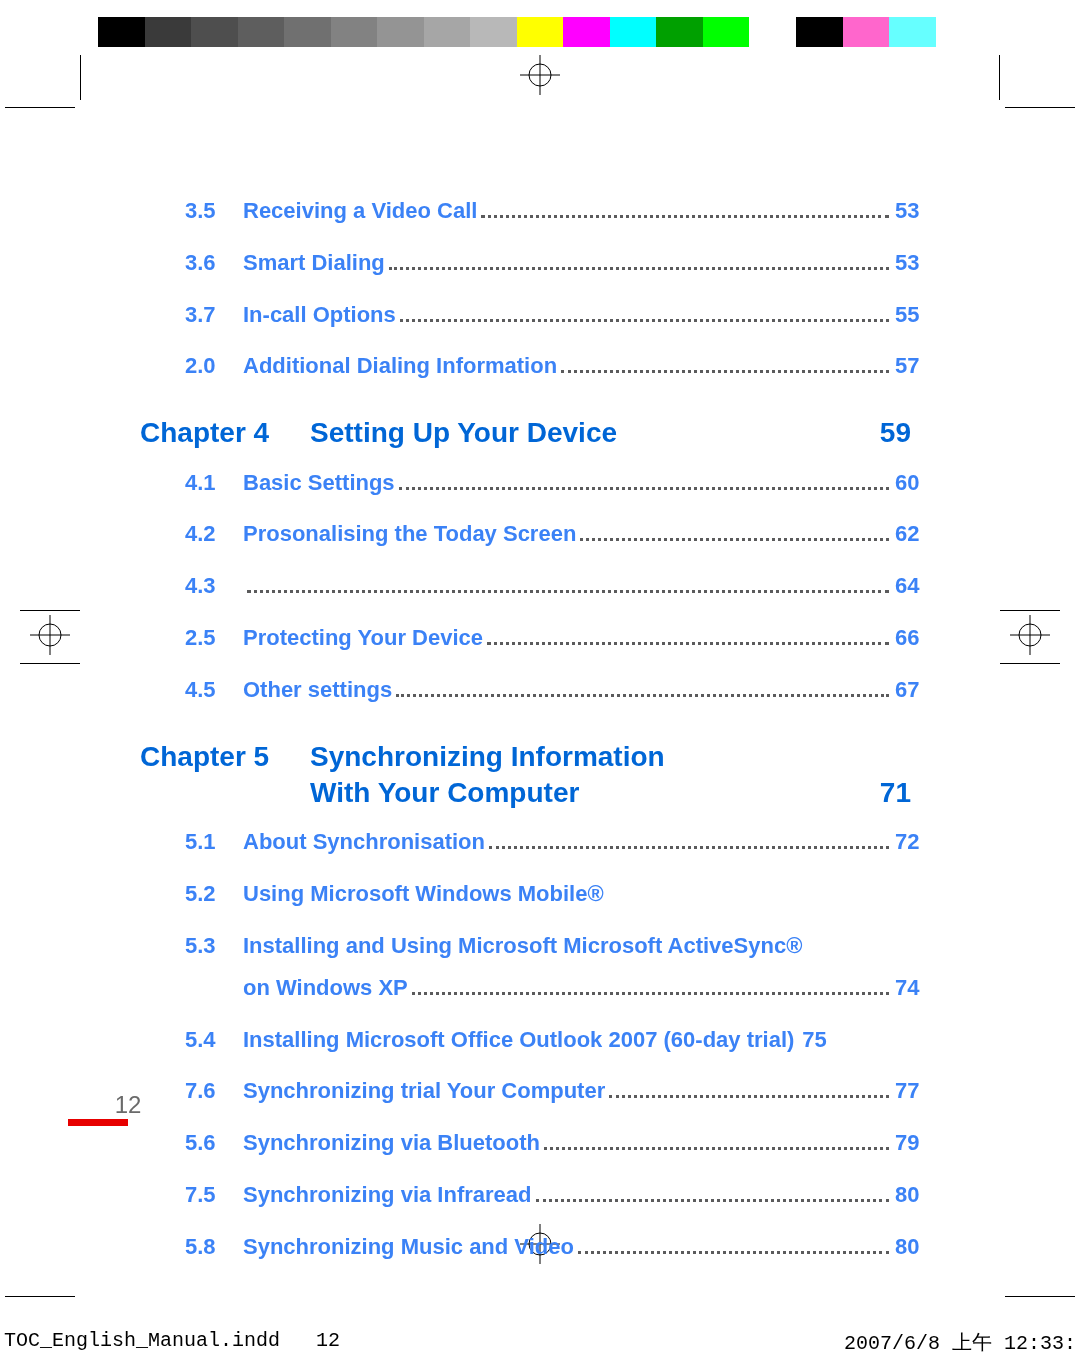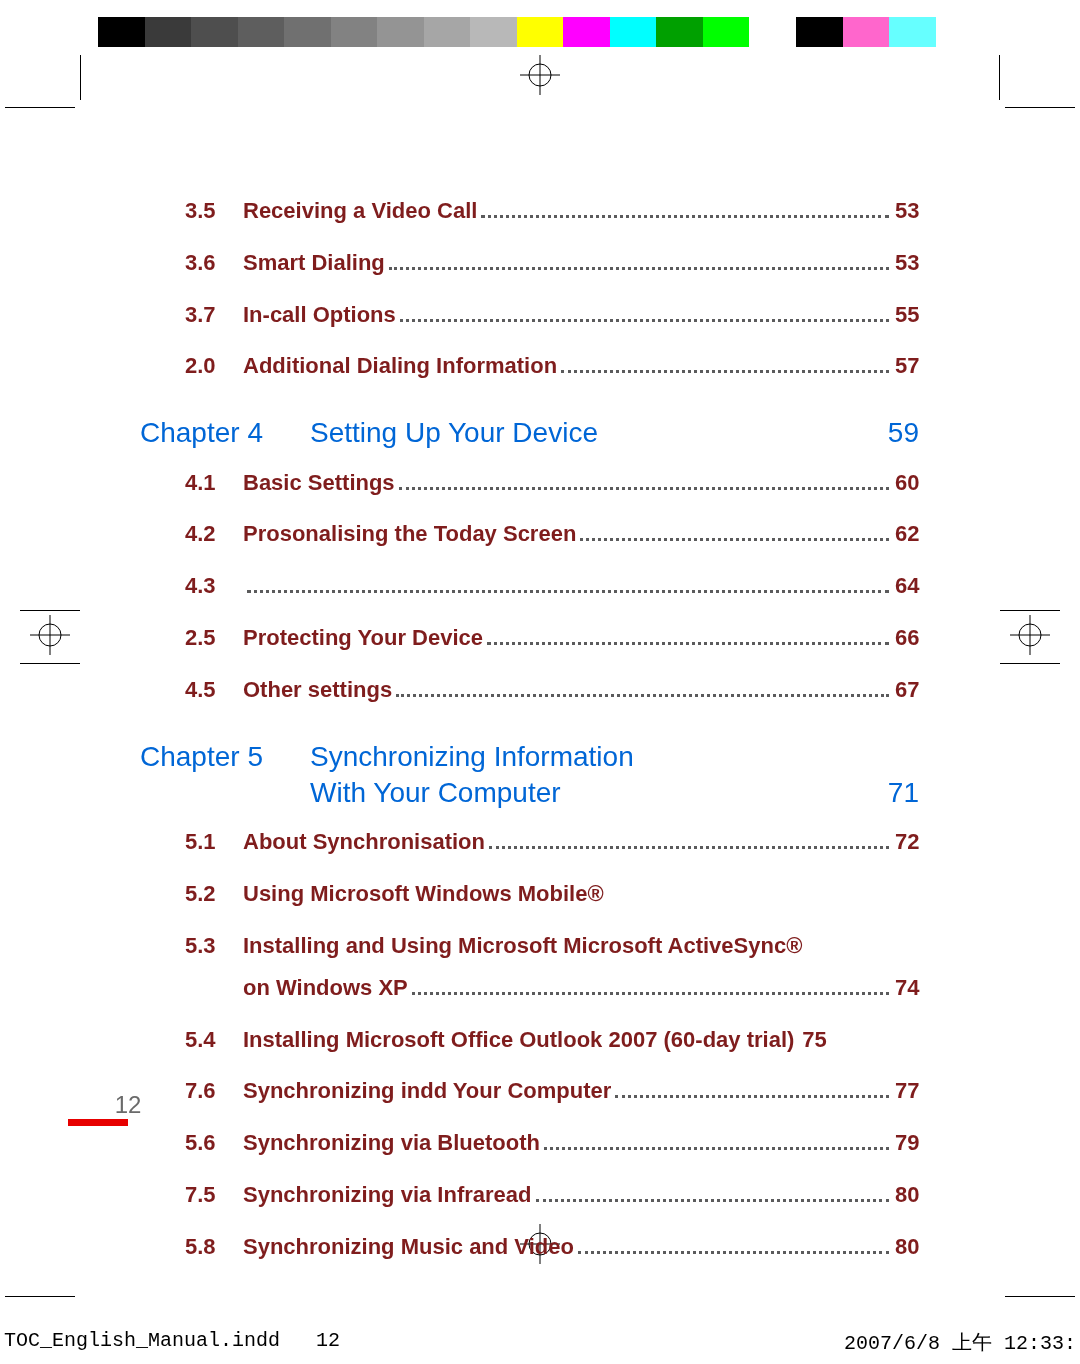--- a/index.html
+++ b/index.html
@@ -48,21 +48,21 @@
   .content {
     position: absolute;
     top: 180px;
     left: 185px;
     width: 742px;
   }
   .toc-entry {
     display: flex;
     align-items: baseline;
     font-weight: 700;
-    color: #7f1d1d;
+    color: #3b82f6;
     font-size: 22px;
     margin: 10px 0 10px 0;
     line-height: 1.9;
   }
   .toc-entry .num {
     width: 58px;
     flex: 0 0 58px;
     text-align: left;
   }
   .toc-entry .title {
@@ -80,23 +80,23 @@
     height: 0.8em;
   }
   .toc-entry .page {
     flex: 0 0 auto;
     min-width: 32px;
   }
   .chapter {
     display: flex;
     align-items: baseline;
     color: #0066d6;
-    font-weight: 400;
+    font-weight: 700;
     font-size: 28px;
-    margin: 28px 8px 6px -45px;
+    margin: 28px 16px 6px -45px;
     line-height: 1.3;
   }
   .chapter .chap-label { flex: 0 0 170px; }
   .chapter .chap-title { flex: 1 1 auto; }
   .chapter .chap-title .line2 { display: block; }
   .chapter .chap-page {
     flex: 0 0 auto;
     min-width: 40px;
     text-align: right;
     align-self: flex-end;
@@ -306,21 +306,21 @@
         </div>
       </div>
       <div class="toc-entry">
         <span class="num">5.4</span>
         <span class="title">Installing Microsoft Office Outlook 2007 (60-day trial)</span>
         <span style="flex:0 0 8px"></span>
         <span class="page">75</span>
       </div>
       <div class="toc-entry">
         <span class="num">7.6</span>
-        <span class="title">Synchronizing indd Your Computer</span>
+        <span class="title">Synchronizing trial Your Computer</span>
         <span class="leader"></span>
         <span class="page">77</span>
       </div>
       <div class="toc-entry">
         <span class="num">5.6</span>
         <span class="title">Synchronizing via Bluetooth</span>
         <span class="leader"></span>
         <span class="page">79</span>
       </div>
       <div class="toc-entry">

